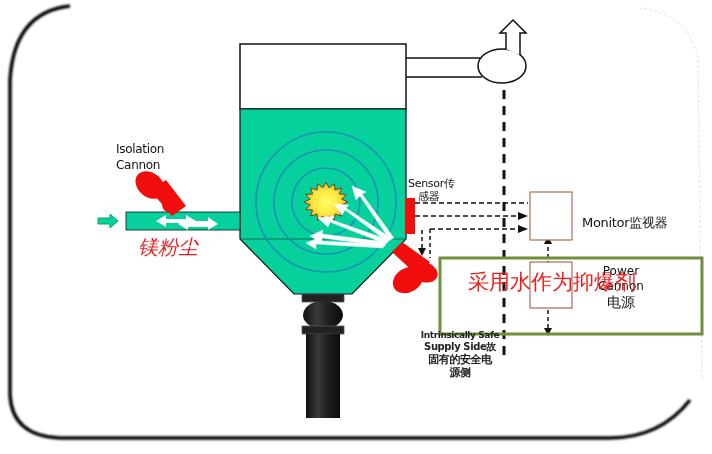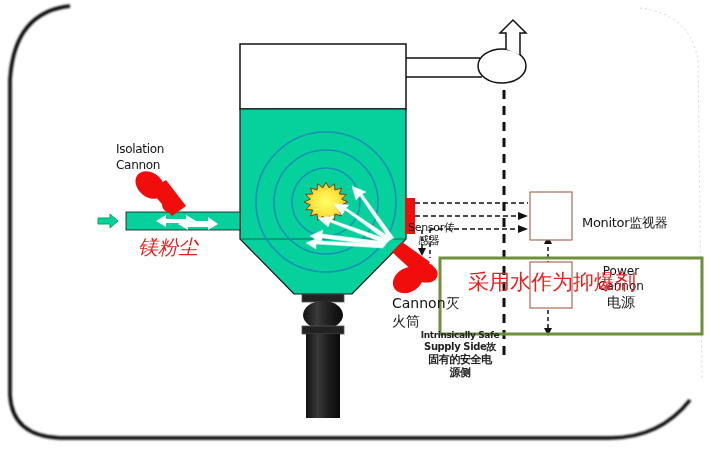--- a/index.html
+++ b/index.html
@@ -119,37 +119,33 @@
 </svg>
 
 
 <div class="lbl small" style="left:116px;top:143px;">
   <div>Isolation</div>
   <div style="margin-top:2px;">Cannon</div>
 </div>
 
 <div class="lbl red-cn" style="left:138px;top:236px;font-size:20px;font-style:italic;">镁粉尘</div>
 
-<div class="lbl small" style="left:408px;top:178px;font-size:11px;margin-top:44px;">
+<div class="lbl small" style="left:408px;top:178px;font-size:11px;">
   <div>Sensor传</div>
   <div style="padding-left:10px;">感器</div>
 </div>
 
 <div class="lbl" style="left:582px;top:216px;font-size:13px;letter-spacing:-0.3px;">Monitor监视器</div>
 
 <div class="lbl" style="left:598px;top:264px;font-size:12px;text-align:center;line-height:1.25;">
   <div>Power</div>
   <div>Cannon</div>
   <div style="font-size:14px;">电源</div>
 </div>
 
-<div class="lbl" style="left:392px;top:294px;font-size:14px;line-height:1.3;">
-  <div>Cannon灭</div>
-  <div>火筒</div>
-</div>
 
 <div class="lbl tiny" style="left:410px;top:330px;width:100px;line-height:1.2;">
   <div style="font-size:9px;">Intrinsically Safe</div>
   <div style="font-size:10px;">Supply Side故</div>
   <div>固有的安全电</div>
   <div>源侧</div>
 </div>
 
 <div class="lbl red-cn" style="left:468px;top:270px;font-size:21px;">采用水作为抑爆剂</div>
 </div>

